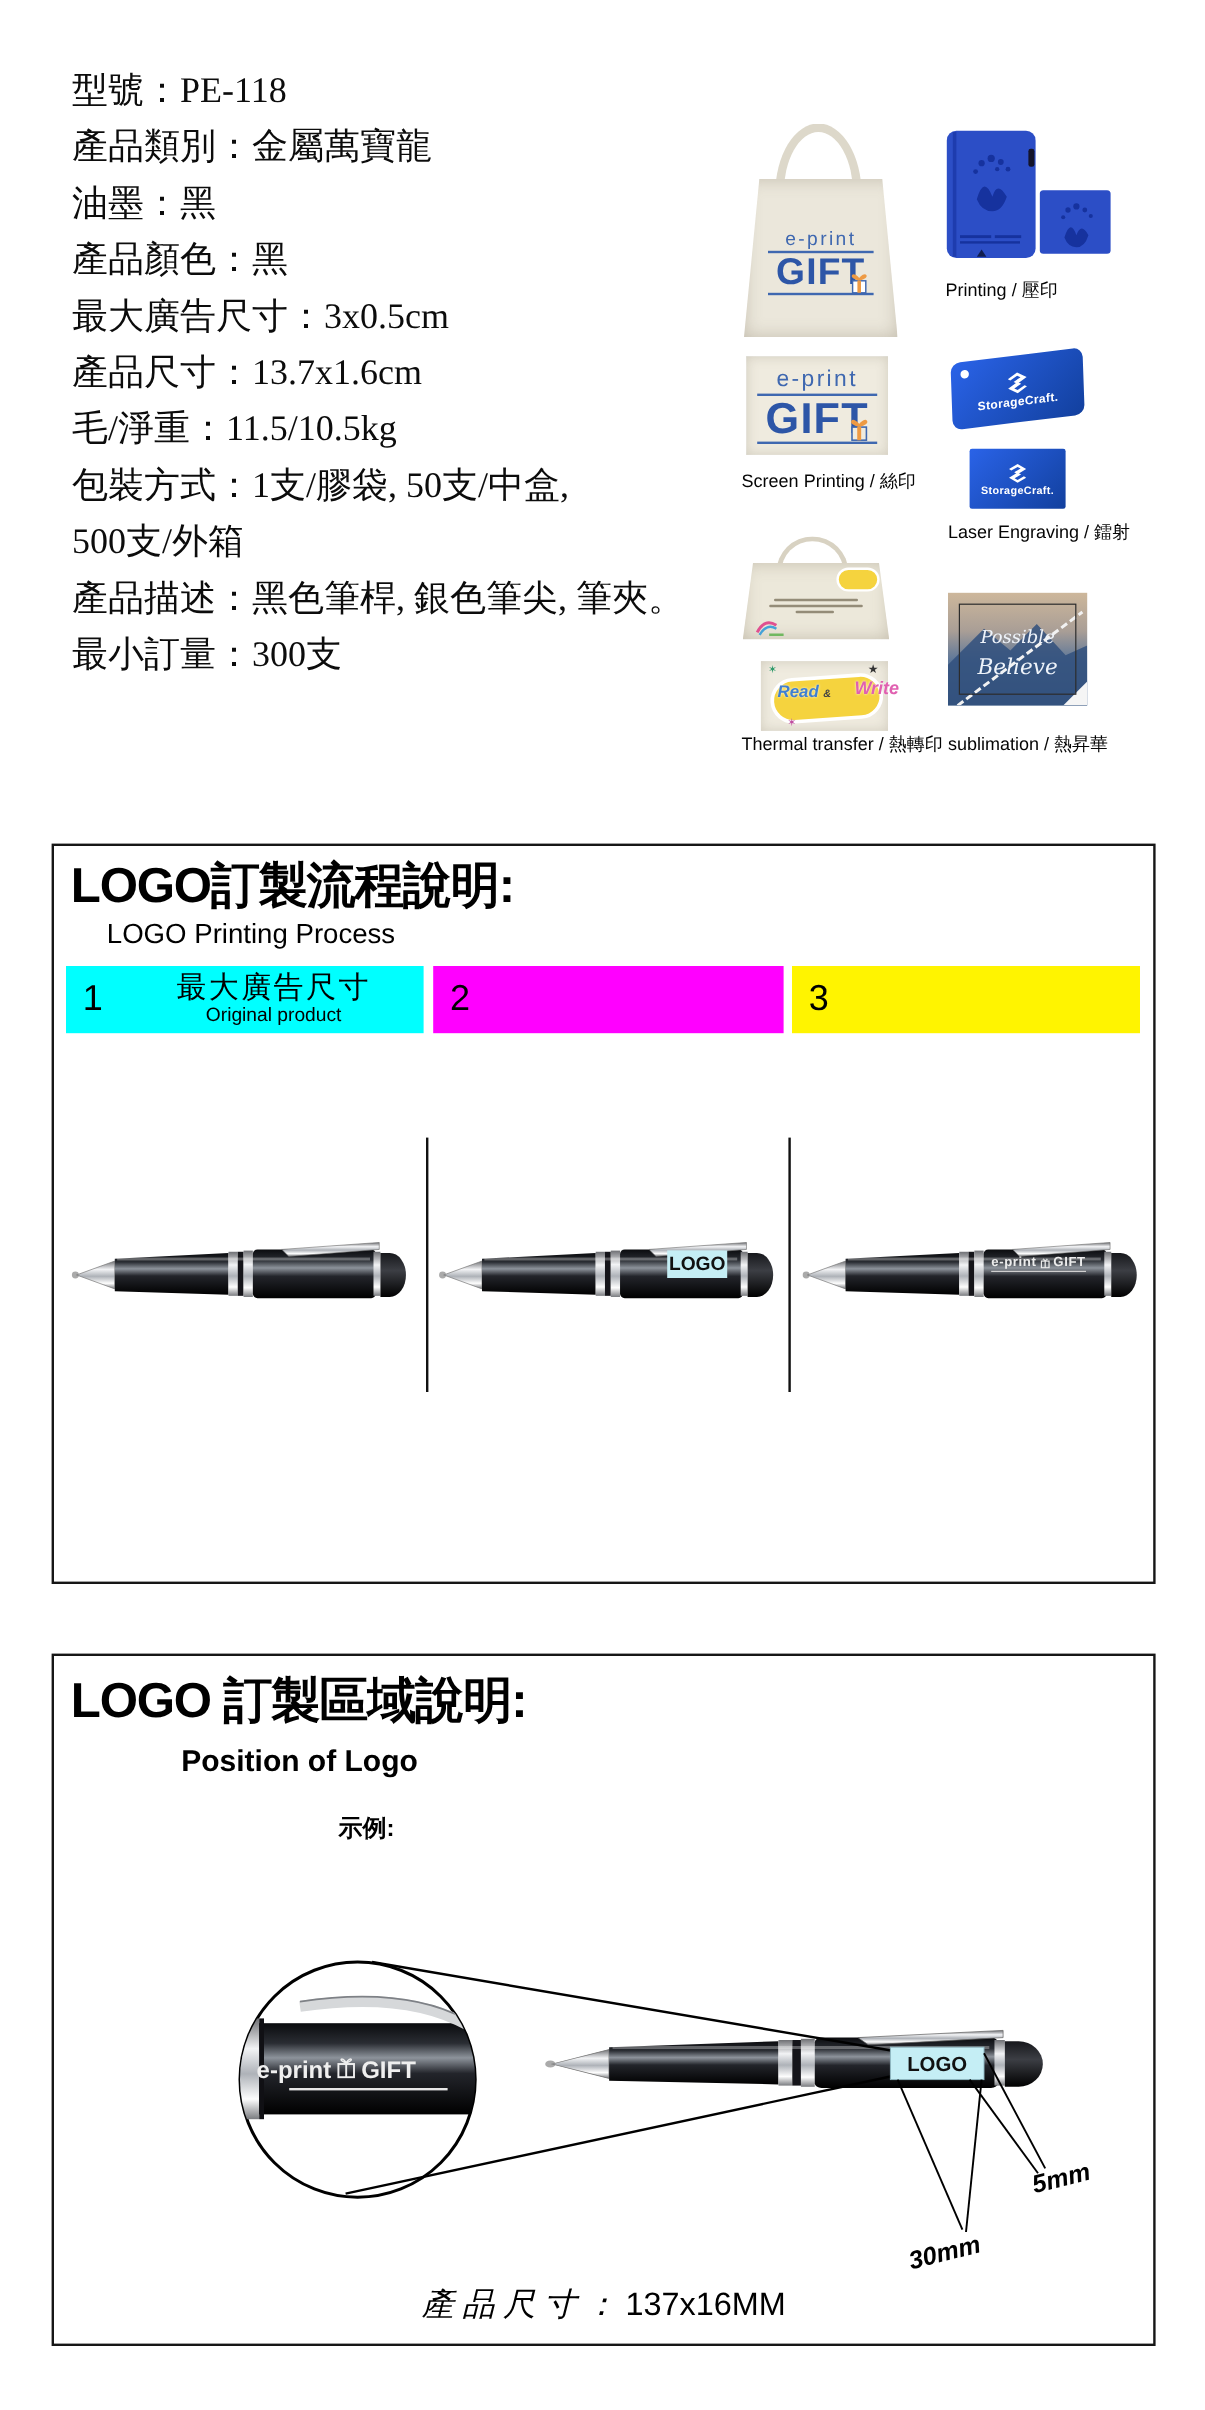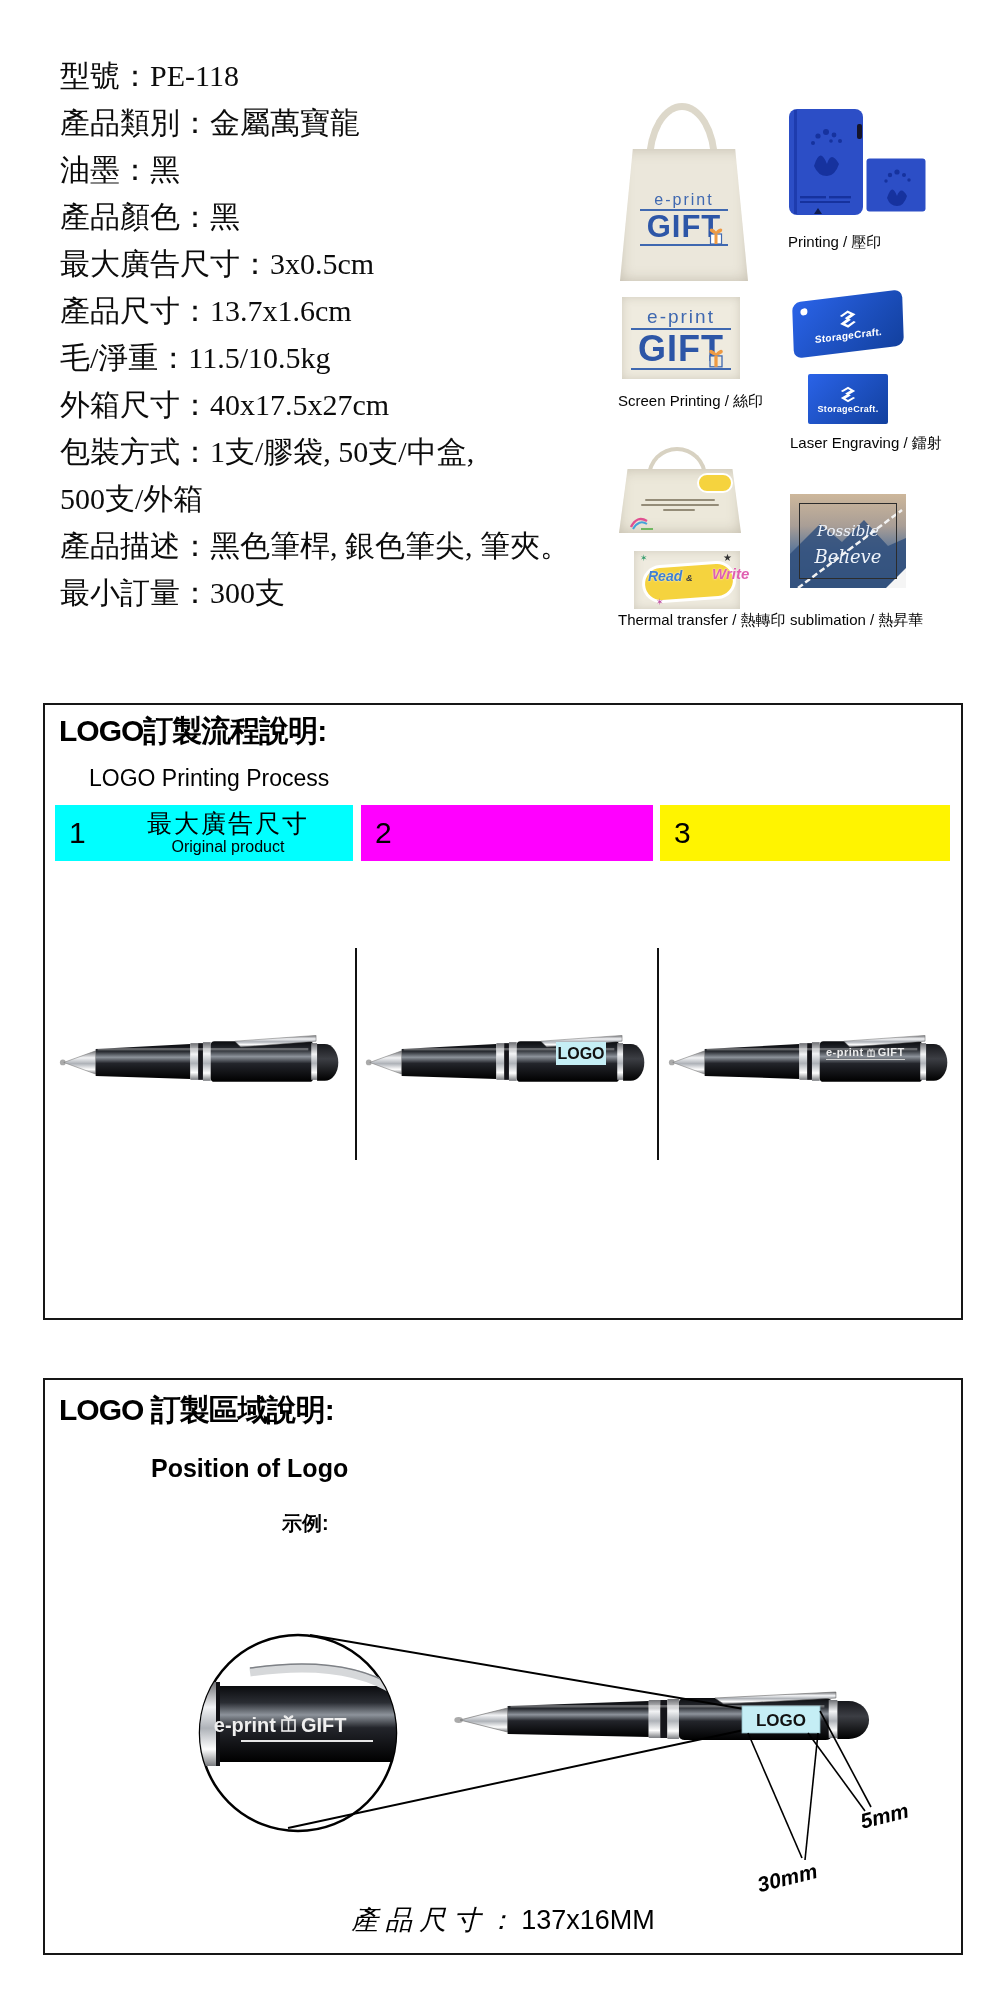--- a/index.html
+++ b/index.html
@@ -26,21 +26,21 @@
   .sc-text{font-size:10px;font-weight:bold;letter-spacing:.3px;color:#fff;}
   .blob{position:absolute;background:#f5d33e;border:3px solid #fff;border-radius:50px;}
   .rw-text{position:absolute;font-weight:bold;font-style:italic;white-space:nowrap;}
   .tinyline{position:absolute;background:#948c78;height:3px;border-radius:2px;}
   .subl{position:absolute;overflow:hidden;background:linear-gradient(180deg,#cdb79b 0%,#a99e96 34%,#5d7799 60%,#3c5c86 100%);}
   .subl .frame{position:absolute;left:9px;top:9px;right:9px;bottom:9px;border:1.5px solid #2c2c2c;}
   .subl .script{position:absolute;width:100%;text-align:center;color:#eef3fa;
                 font-family:"DejaVu Serif",serif;font-style:italic;}
   
   .secbox{position:absolute;left:43px;width:916px;border:2px solid #161616;background:#fff;}
-  .sec-title{position:absolute;left:14px;font-weight:bold;font-size:30px;letter-spacing:-1px;white-space:nowrap;}
+  .sec-title{position:absolute;left:14px;font-weight:bold;font-size:41px;letter-spacing:-1px;white-space:nowrap;}
   .sec-sub{position:absolute;white-space:nowrap;}
   .step{position:absolute;top:100px;height:56px;display:flex;align-items:center;}
   .step-num{font-size:30px;padding-left:14px;width:48px;box-sizing:border-box;}
   .step-mid{flex:1;text-align:center;line-height:1.1;}
   .step-zh{font-size:25px;letter-spacing:2px;}
   .step-en{font-size:16px;}
   .vdiv{position:absolute;width:2px;background:#111;top:243px;height:212px;}
   .pen{position:absolute;width:290px;height:53px;}
   .chip{position:absolute;background:#c5eef5;display:flex;align-items:center;justify-content:center;
         font-weight:bold;color:#111;}
@@ -81,21 +81,20 @@
 <div class="page">
 
   <div class="specs">
     <div>型號：PE-118</div>
     <div>產品類別：金屬萬寶龍</div>
     <div>油墨：黑</div>
     <div>產品顏色：黑</div>
     <div>最大廣告尺寸：3x0.5cm</div>
     <div>產品尺寸：13.7x1.6cm</div>
     <div>毛/淨重：11.5/10.5kg</div>
-    <div>外箱尺寸：40x17.5x27cm</div>
     <div>包裝方式：1支/膠袋, 50支/中盒,</div>
     <div>500支/外箱</div>
     <div>產品描述：黑色筆桿, 銀色筆尖, 筆夾。</div>
     <div>最小訂量：300支</div>
   </div>
 
   <div class="bag" style="left:620px;top:103px;width:128px;height:178px;">
     <div class="handle" style="left:26px;top:0;width:58px;height:52px;"></div>
     <div class="body" style="left:0;top:46px;width:128px;height:132px;clip-path:polygon(10% 0,90% 0,100% 100%,0 100%);"></div>
     <div class="ep-logo" style="position:absolute;left:20px;top:88px;width:88px;">

